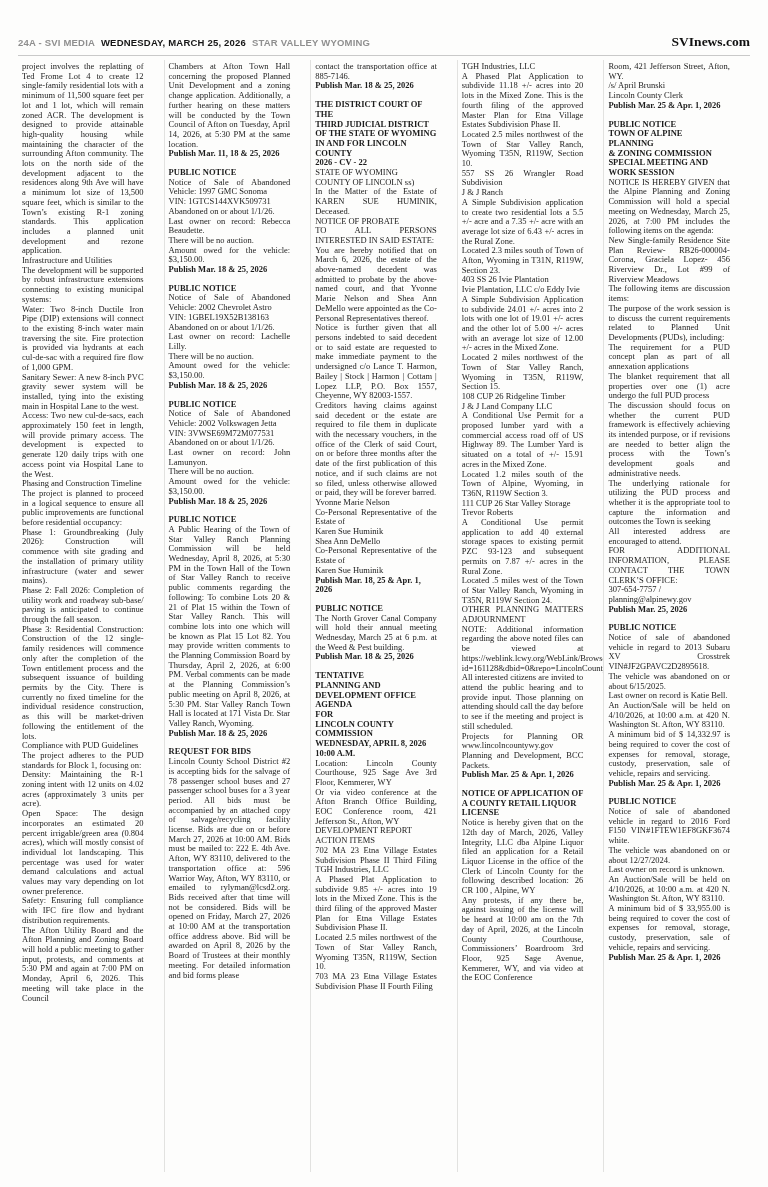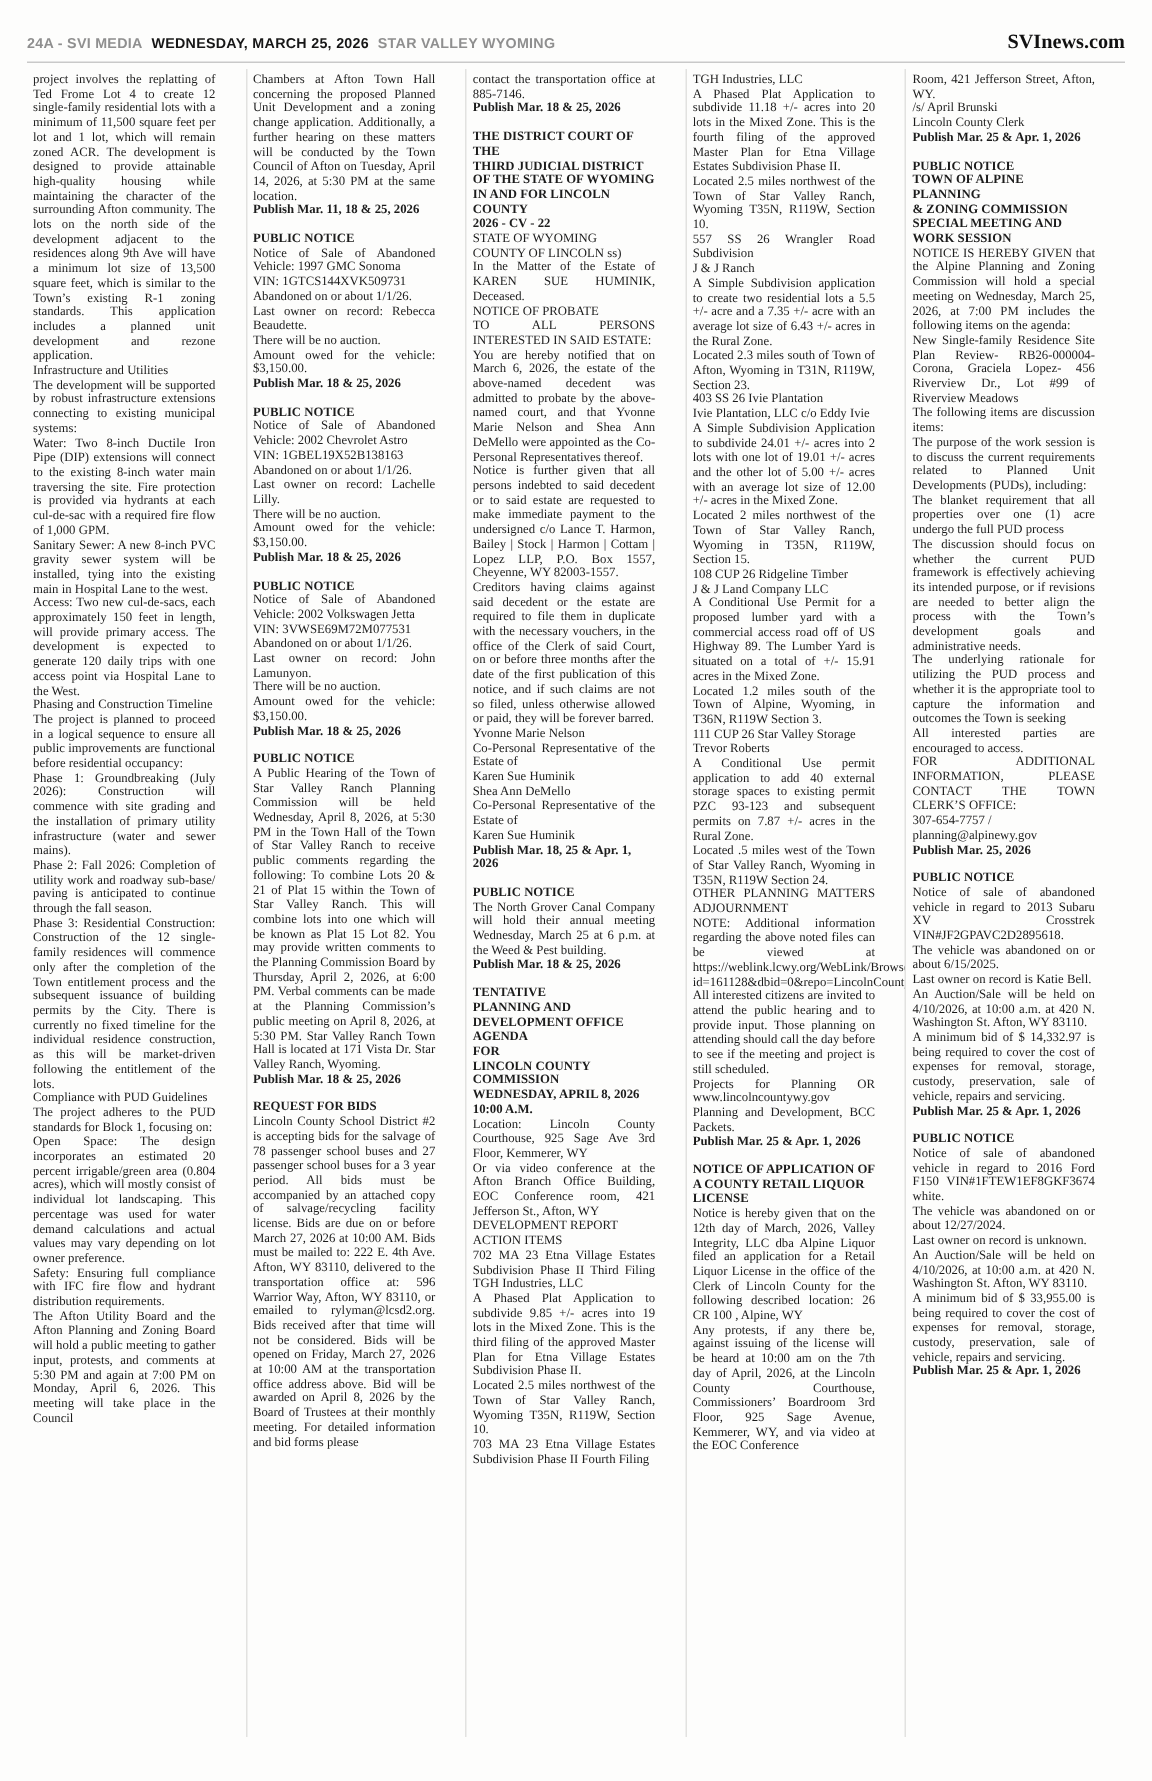--- a/index.html
+++ b/index.html
@@ -5,21 +5,21 @@
   html,body { margin:0; padding:0; }
   body {
     width:768px; height:1187px; background:#fdfdfc; overflow:hidden;
     font-family:"Liberation Serif", serif; color:#1c1c1c;
     -webkit-font-smoothing:antialiased;
   }
   .page { width:768px; height:1187px; position:relative; }
   
   .masthead {
     display:flex; justify-content:space-between; align-items:baseline;
-    margin:0 18px; padding:20px 0 5px 0; border-bottom:1px solid #c9c9c9;
+    margin:0 18px; padding:34px 0 5px 0; border-bottom:1px solid #c9c9c9;
   }
   .mast-left { font-family:"Liberation Sans", sans-serif; font-size:9.5px; letter-spacing:0.2px; }
   .mast-left .gray { color:#8f8f8f; font-weight:700; }
   .mast-left .date { color:#161616; font-weight:700; margin:0 3px; }
   .mast-right { font-family:"Liberation Serif", serif; font-weight:700; font-size:13.5px; color:#111; }
   
   .cols {
     display:flex; margin:4px 18px 0 18px; height:1112px; overflow:hidden;
   }
   .col {
@@ -52,20 +52,21 @@
         <div class="blk-p">Water: Two 8-inch Ductile Iron Pipe (DIP) extensions will connect to the existing 8-inch water main traversing the site. Fire protection is provided via hydrants at each cul-de-sac with a required fire flow of 1,000 GPM.</div>
         <div class="blk-p">Sanitary Sewer: A new 8-inch PVC gravity sewer system will be installed, tying into the existing main in Hospital Lane to the west.</div>
         <div class="blk-p">Access: Two new cul-de-sacs, each approximately 150 feet in length, will provide primary access. The development is expected to generate 120 daily trips with one access point via Hospital Lane to the West.</div>
         <div class="blk-p">Phasing and Construction Timeline</div>
         <div class="blk-p">The project is planned to proceed in a logical sequence to ensure all public improvements are functional before residential occupancy:</div>
         <div class="blk-p">Phase 1: Groundbreaking (July 2026): Construction will commence with site grading and the installation of primary utility infrastructure (water and sewer mains).</div>
         <div class="blk-p">Phase 2: Fall 2026: Completion of utility work and roadway sub-base/ paving is anticipated to continue through the fall season.</div>
         <div class="blk-p">Phase 3: Residential Construction: Construction of the 12 single-family residences will commence only after the completion of the Town entitlement process and the subsequent issuance of building permits by the City. There is currently no fixed timeline for the individual residence construction, as this will be market-driven following the entitlement of the lots.</div>
         <div class="blk-p">Compliance with PUD Guidelines</div>
         <div class="blk-p">The project adheres to the PUD standards for Block 1, focusing on:</div>
+        <div class="blk-p">Density: Maintaining the R-1 zoning intent with 12 units on 4.02 acres (approximately 3 units per acre).</div>
         <div class="blk-p">Open Space: The design incorporates an estimated 20 percent irrigable/green area (0.804 acres), which will mostly consist of individual lot landscaping. This percentage was used for water demand calculations and actual values may vary depending on lot owner preference.</div>
         <div class="blk-p">Safety: Ensuring full compliance with IFC fire flow and hydrant distribution requirements.</div>
         <div class="blk-p">The Afton Utility Board and the Afton Planning and Zoning Board will hold a public meeting to gather input, protests, and comments at 5:30 PM and again at 7:00 PM on Monday, April 6, 2026. This meeting will take place in the Council</div>
       </div>
       <div class="col">
         <div class="blk-p">Chambers at Afton Town Hall concerning the proposed Planned Unit Development and a zoning change application. Additionally, a further hearing on these matters will be conducted by the Town Council of Afton on Tuesday, April 14, 2026, at 5:30 PM at the same location.</div>
         <div class="blk-pub">Publish Mar. 11, 18 &amp; 25, 2026</div>
         <div class="blk-h">PUBLIC NOTICE</div>
         <div class="blk-p">Notice of Sale of Abandoned Vehicle: 1997 GMC Sonoma</div>
         <div class="blk-p">VIN: 1GTCS144XVK509731</div>
@@ -179,24 +180,25 @@
         <div class="blk-pub">Publish Mar. 25 &amp; Apr. 1, 2026</div>
         <div class="blk-h">PUBLIC NOTICE
 TOWN OF ALPINE PLANNING
 &amp; ZONING COMMISSION
 SPECIAL MEETING AND
 WORK SESSION</div>
         <div class="blk-p">NOTICE IS HEREBY GIVEN that the Alpine Planning and Zoning Commission will hold a special meeting on Wednesday, March 25, 2026, at 7:00 PM includes the following items on the agenda:</div>
         <div class="blk-p">New Single-family Residence Site Plan Review- RB26-000004-Corona, Graciela Lopez- 456 Riverview Dr., Lot #99 of Riverview Meadows</div>
         <div class="blk-p">The following items are discussion items:</div>
         <div class="blk-p">The purpose of the work session is to discuss the current requirements related to Planned Unit Developments (PUDs), including:</div>
+        <div class="blk-p">The requirement for a PUD concept plan as part of all annexation applications</div>
         <div class="blk-p">The blanket requirement that all properties over one (1) acre undergo the full PUD process</div>
         <div class="blk-p">The discussion should focus on whether the current PUD framework is effectively achieving its intended purpose, or if revisions are needed to better align the process with the Town’s development goals and administrative needs.</div>
         <div class="blk-p">The underlying rationale for utilizing the PUD process and whether it is the appropriate tool to capture the information and outcomes the Town is seeking</div>
-        <div class="blk-p">All interested parties are encouraged to access.</div>
+        <div class="blk-p">All interested address are encouraged to attend.</div>
         <div class="blk-p">FOR ADDITIONAL INFORMATION, PLEASE CONTACT THE TOWN CLERK’S OFFICE:</div>
         <div class="blk-p">307-654-7757 /</div>
         <div class="blk-p">planning@alpinewy.gov</div>
         <div class="blk-pub">Publish Mar. 25, 2026</div>
         <div class="blk-h">PUBLIC NOTICE</div>
         <div class="blk-p">Notice of sale of abandoned vehicle in regard to 2013 Subaru XV Crosstrek VIN#JF2GPAVC2D2895618.</div>
         <div class="blk-p">The vehicle was abandoned on or about 6/15/2025.</div>
         <div class="blk-p">Last owner on record is Katie Bell.</div>
         <div class="blk-p">An Auction/Sale will be held on 4/10/2026, at 10:00 a.m. at 420 N. Washington St. Afton, WY 83110.</div>
         <div class="blk-p">A minimum bid of $ 14,332.97 is being required to cover the cost of expenses for removal, storage, custody, preservation, sale of vehicle, repairs and servicing.</div>

